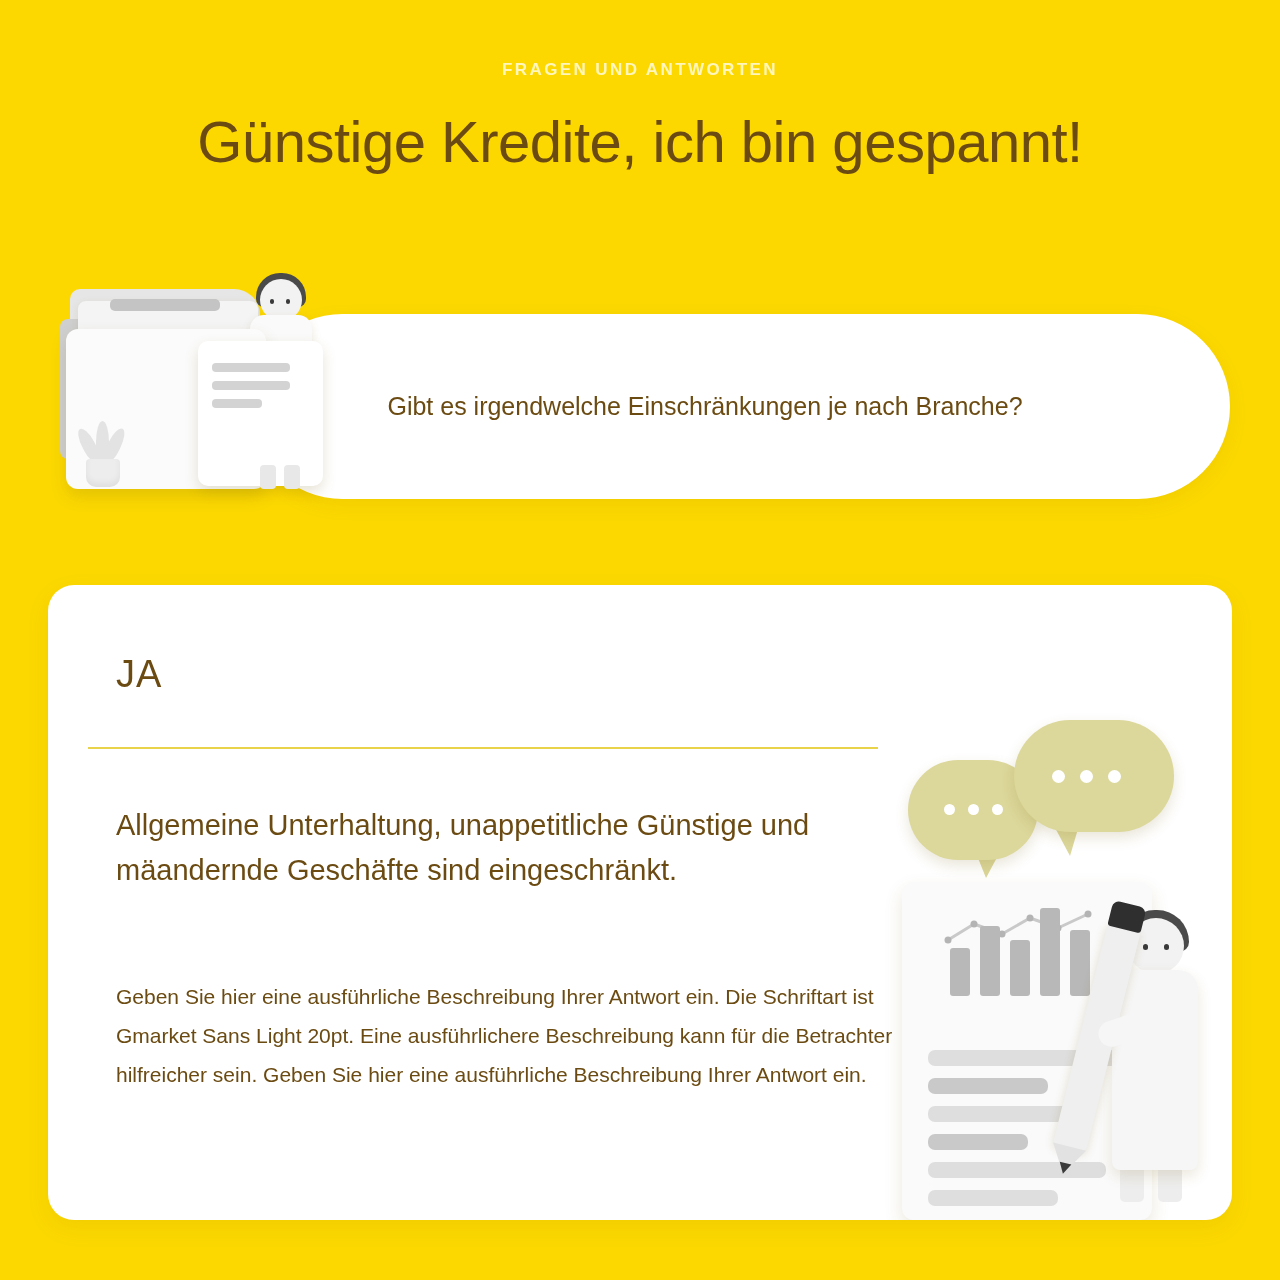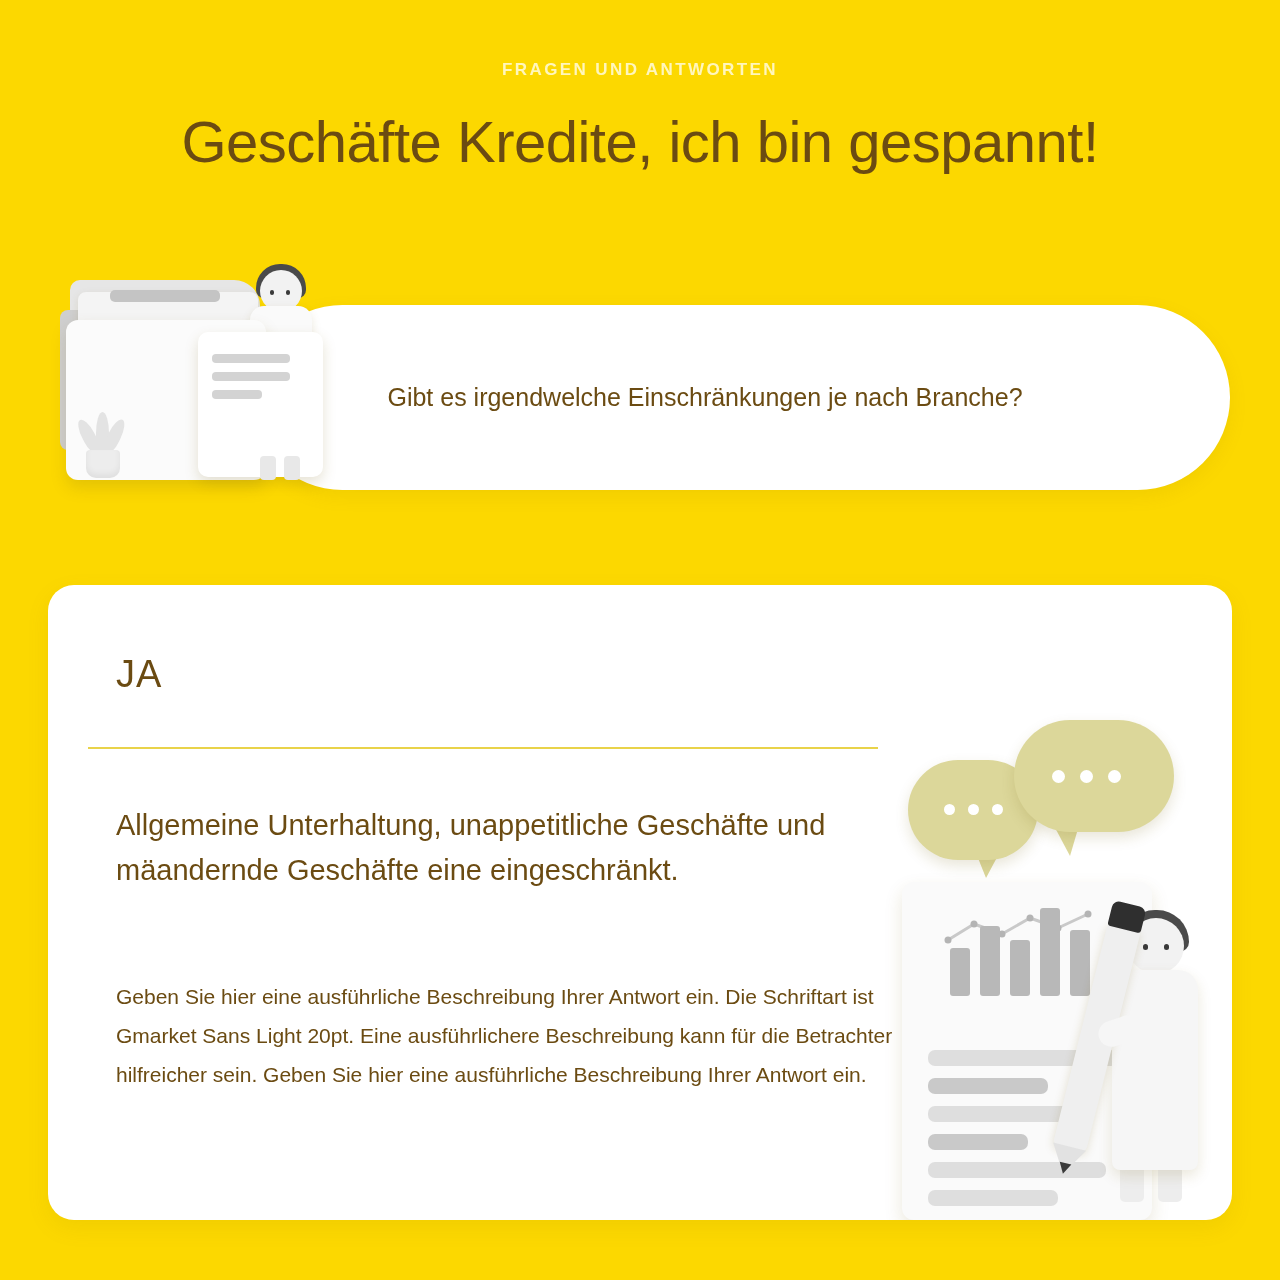--- a/index.html
+++ b/index.html
@@ -37,21 +37,21 @@
     text-align: center;
     font-size: 58px;
     font-weight: 400;
     color: #6B4B12;
     letter-spacing: -0.5px;
   }
 
   
   .question-row {
     position: absolute;
-    top: 305px;
+    top: 314px;
     left: 0;
     width: 100%;
     height: 159px;
   }
 
   .question-pill {
     position: absolute;
     left: 250px;
     top: 0;
     width: 980px;
@@ -325,21 +325,21 @@
   }
   .writer-arm {
     position:absolute; left: 196px; top: 318px; width: 44px; height: 26px;
     background:#F6F6F6; border-radius: 13px; transform: rotate(-18deg);
   }
 </style>
 </head>
 <body>
 
 <div class="eyebrow">FRAGEN UND ANTWORTEN</div>
-<h1 class="headline">Geschäfte Kredite, ich bin gespannt!</h1>
+<h1 class="headline">Günstige Kredite, ich bin gespannt!</h1>
 
 <div class="question-row">
 
   <div class="question-pill">
     <div class="question-text">Gibt es irgendwelche Einschränkungen je nach Branche?</div>
   </div>
 
   <div class="illo-folder">
     <div class="fold-back"></div>
     <div class="fold-sheet2"></div>
@@ -365,21 +365,21 @@
     <div class="person-leg a"></div>
     <div class="person-leg b"></div>
   </div>
 
 </div>
 
 <div class="answer-card">
 
   <div class="answer-label">JA</div>
   <div class="divider"></div>
-  <div class="answer-lead">Allgemeine Unterhaltung, unappetitliche Geschäfte und mäandernde Geschäfte eine eingeschränkt.</div>
+  <div class="answer-lead">Allgemeine Unterhaltung, unappetitliche Günstige und mäandernde Geschäfte sind eingeschränkt.</div>
   <div class="answer-body">Geben Sie hier eine ausführliche Beschreibung Ihrer Antwort ein. Die Schriftart ist Gmarket Sans Light 20pt. Eine ausführlichere Beschreibung kann für die Betrachter hilfreicher sein. Geben Sie hier eine ausführliche Beschreibung Ihrer Antwort ein.</div>
 
   <div class="illo-answer">
     <div class="bubble-tail t1"></div>
     <div class="bubble-tail t2"></div>
     <div class="bubble small"></div>
     <div class="bubble big"></div>
     <div class="dot b1"></div>
       <div class="dot b2"></div>
       <div class="dot b3"></div>

